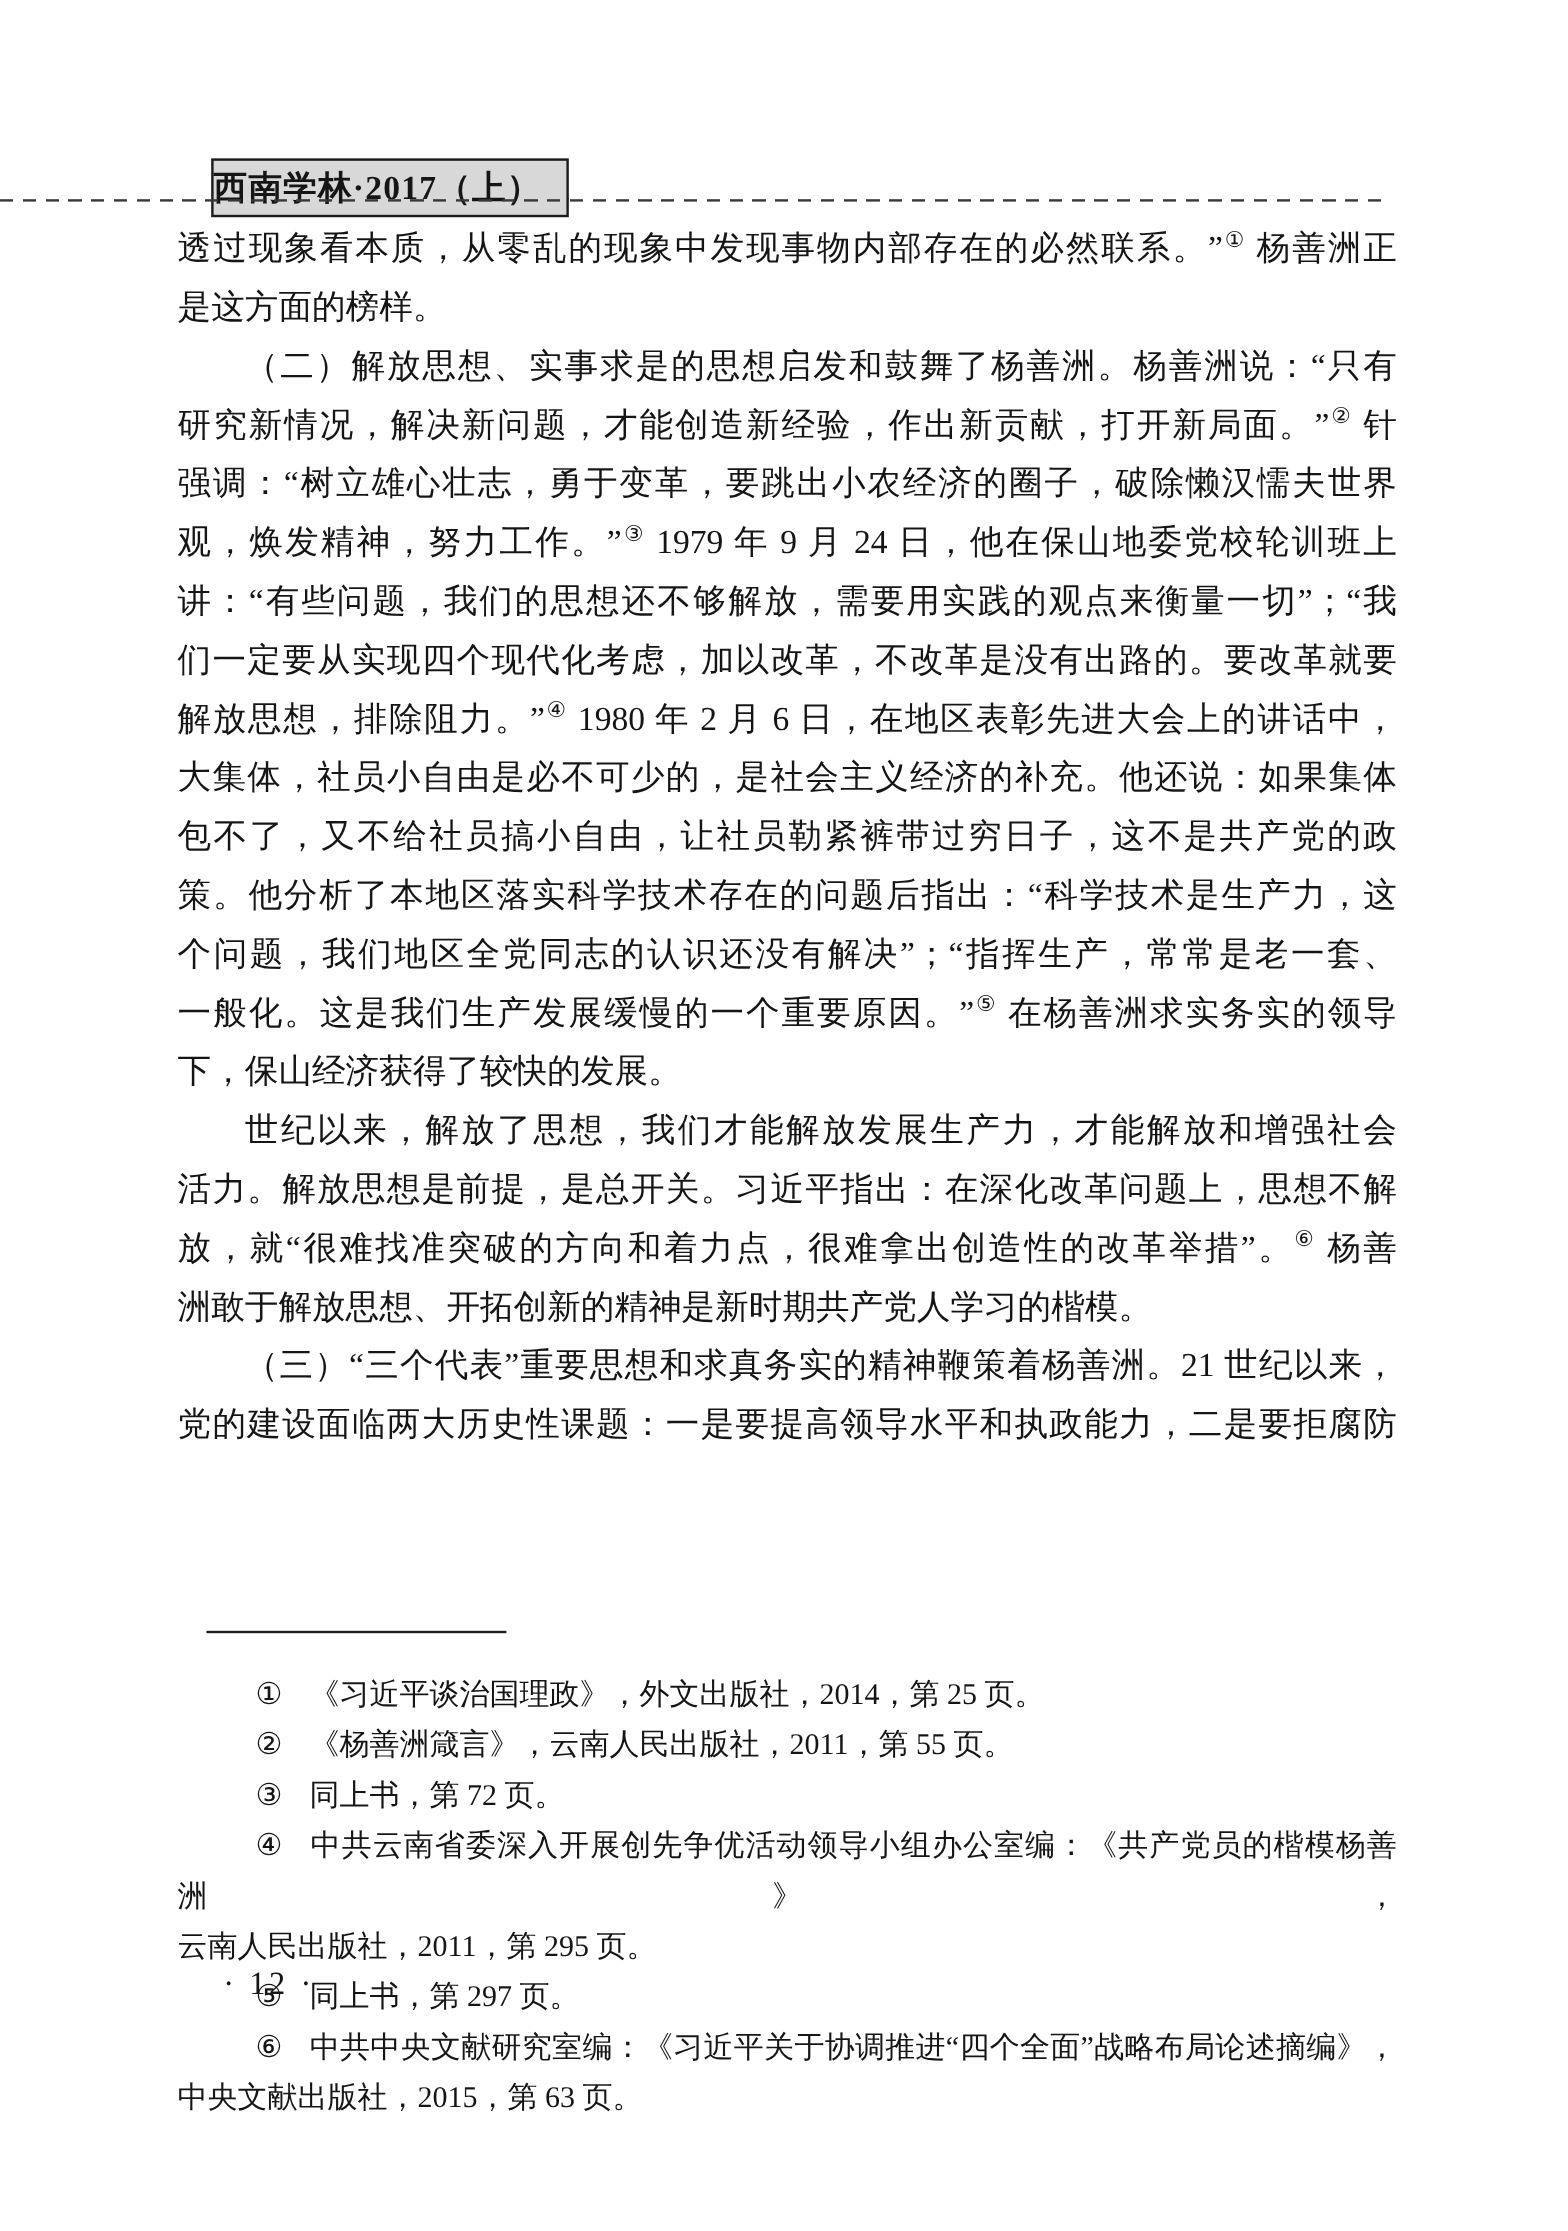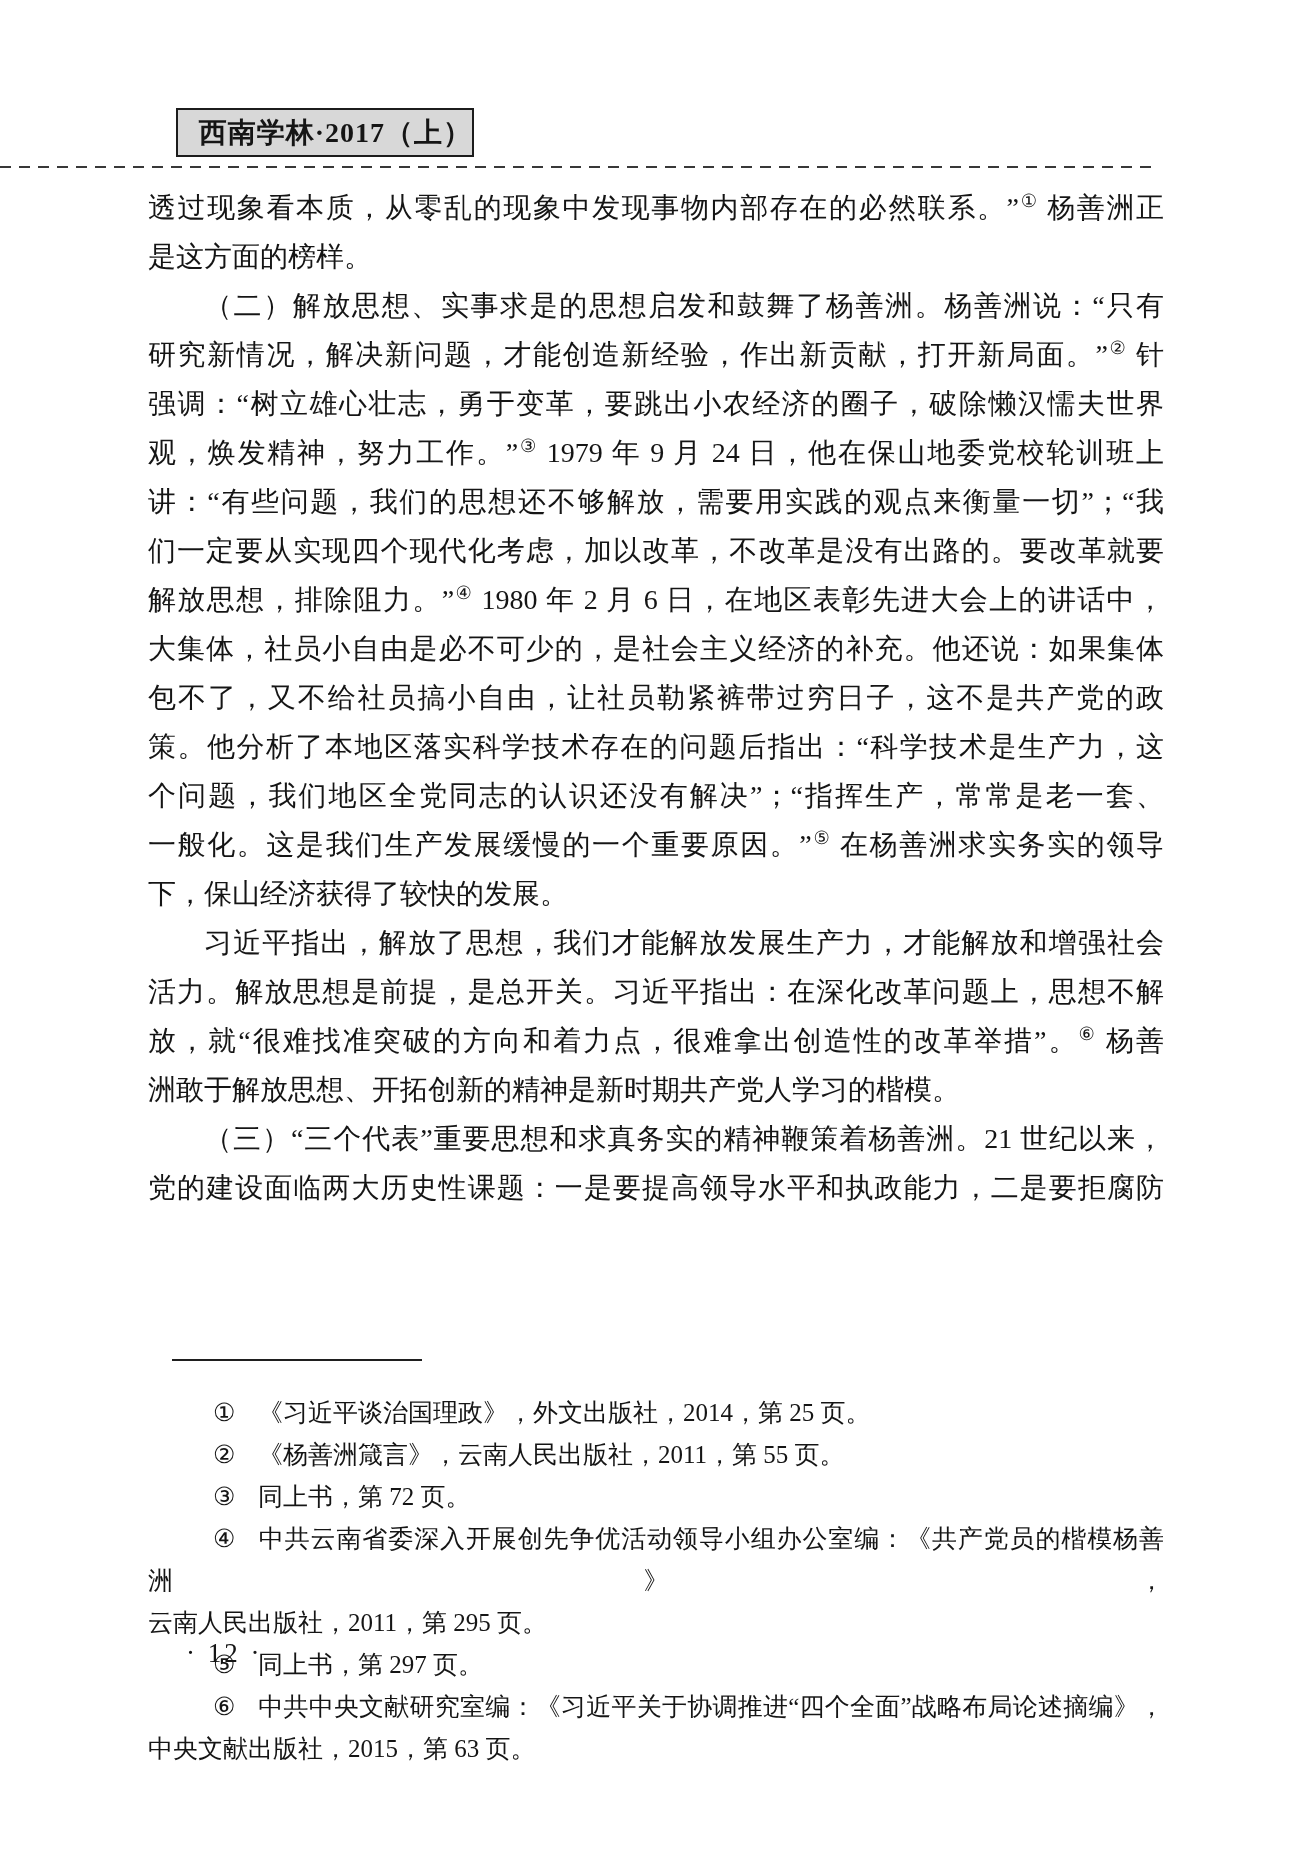--- a/index.html
+++ b/index.html
@@ -9,29 +9,29 @@
     height: 1859px;
     background: #ffffff;
     overflow: hidden;
     font-family: "Liberation Serif", "DejaVu Serif", serif;
     color: #151515;
   }
   
   .header-box {
     position: absolute;
     left: 176px;
-    top: 108px;
+    top: 132px;
     width: 298px;
     height: 49px;
     box-sizing: border-box;
     background: #d8d8d8;
     border: 2px solid #1c1c1c;
     display: flex;
     align-items: center;
-    justify-content: flex-end;
+    justify-content: flex-start;
     font-weight: 700;
     font-size: 28px;
     letter-spacing: 1px;
   }
   
   .dashed-rule {
     position: absolute;
     left: 0;
     top: 166px;
     width: 1153px;
@@ -117,21 +117,21 @@
         <div class="body-line">们一定要从实现四个现代化考虑，加以改革，不改革是没有出路的。要改革就要</div>
         <div class="body-line">解放思想，排除阻力。”<sup class="fnref">④</sup> 1980 年 2 月 6 日，在地区表彰先进大会上的讲话中，</div>
         <div class="body-line">大集体，社员小自由是必不可少的，是社会主义经济的补充。他还说：如果集体</div>
         <div class="body-line">包不了，又不给社员搞小自由，让社员勒紧裤带过穷日子，这不是共产党的政</div>
         <div class="body-line">策。他分析了本地区落实科学技术存在的问题后指出：“科学技术是生产力，这</div>
         <div class="body-line">个问题，我们地区全党同志的认识还没有解决”；“指挥生产，常常是老一套、</div>
         <div class="body-line">一般化。这是我们生产发展缓慢的一个重要原因。”<sup class="fnref">⑤</sup> 在杨善洲求实务实的领导</div>
         <div class="body-line nofill">下，保山经济获得了较快的发展。</div>
       </div>
       <div>
-        <div class="body-line indent">习近平指出，解放了思想，我们才能解放发展生产力，才能解放和增强社会</div>
+        <div class="body-line indent">世纪以来，解放了思想，我们才能解放发展生产力，才能解放和增强社会</div>
         <div class="body-line">活力。解放思想是前提，是总开关。习近平指出：在深化改革问题上，思想不解</div>
         <div class="body-line">放，就“很难找准突破的方向和着力点，很难拿出创造性的改革举措”。<sup class="fnref">⑥</sup> 杨善</div>
         <div class="body-line nofill">洲敢于解放思想、开拓创新的精神是新时期共产党人学习的楷模。</div>
       </div>
       <div>
         <div class="body-line indent">（三）“三个代表”重要思想和求真务实的精神鞭策着杨善洲。21 世纪以来，</div>
         <div class="body-line">党的建设面临两大历史性课题：一是要提高领导水平和执政能力，二是要拒腐防</div>
       </div>
     </div>
 

